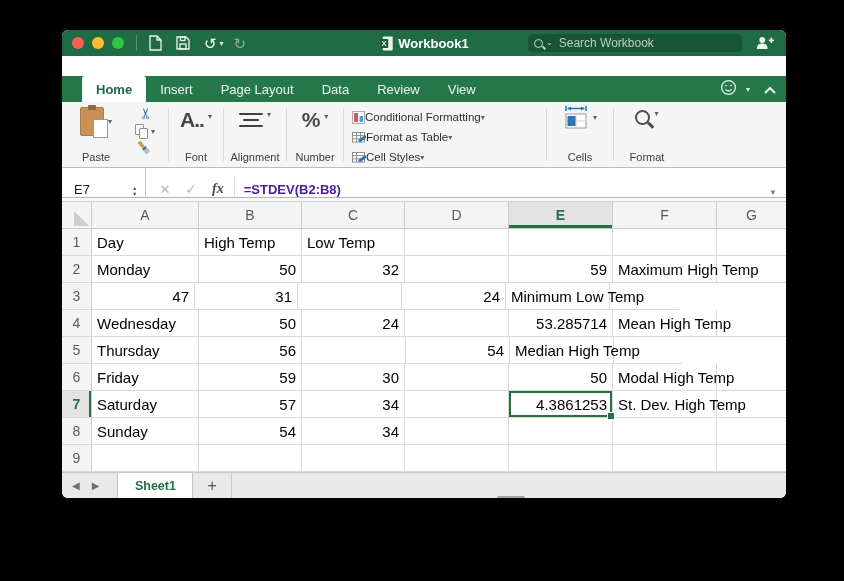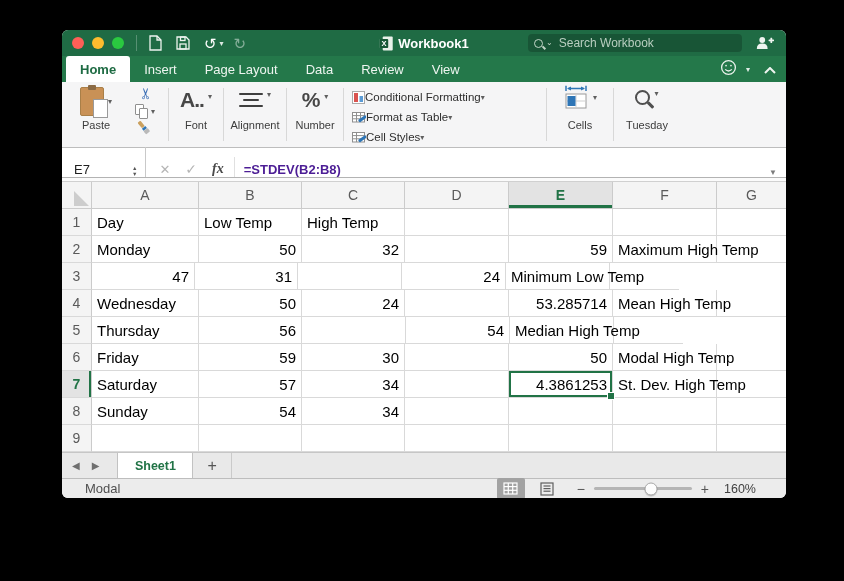--- a/index.html
+++ b/index.html
@@ -24,30 +24,30 @@
   .title-text { color:#fff; font-size:13px; font-weight:bold; }
   .searchbox { position:absolute; right:44px; top:4px; width:214px; height:18px; background:rgba(0,0,0,.20);
                border-radius:4px; display:flex; align-items:center; padding:0 6px; }
   .slens { width:9px; height:9px; border:1.5px solid #c3d6c8; border-radius:50%; position:relative; flex:none;}
   .slens i { position:absolute; width:1.5px; height:4px; background:#c3d6c8; transform:rotate(-45deg); right:-2px; bottom:-3px; }
   .s-chev { color:#c3d6c8; font-size:8px; margin:0 6px 2px 3px; }
   .s-ph { color:#b9cfc0; font-size:12px; }
   .share { position:absolute; right:12px; top:6px; }
 
   
-  .tabrow { position:relative; height:26px; background:#24784a; display:flex; align-items:stretch; padding-left:4px; flex:none; }
+  .tabrow { position:relative; height:26px; background:#24784a; display:flex; align-items:stretch; padding-left:20px; flex:none;margin-top:20px; }
   .tab { display:flex; align-items:center; padding:0 14px; color:#eef5f0; font-size:13px; cursor:default; }
   .tab.active { background:#fff; color:#1e6b43; font-weight:bold; border-radius:3px 3px 0 0; }
   .tabrow-right { position:absolute; right:10px; top:0; height:26px; display:flex; align-items:center; gap:6px; }
 
   
   .ribbon { height:66px; background:#f5f5f6; border-bottom:1px solid #bdbdbd; display:flex; align-items:stretch; padding-left:8px; flex:none; }
   .rsep { width:1px; background:#d8d8d8; margin:6px 0; }
   .rgroup { position:relative; display:flex; flex-direction:column; align-items:center; }
-  .rlabel { position:absolute; bottom:16px; width:100%; text-align:center; font-size:11px; color:#3c3c3c; }
+  .rlabel { position:absolute; bottom:4px; width:100%; text-align:center; font-size:11px; color:#3c3c3c; }
   .dd { color:#5f5f5f; font-size:8px; }
   .g-paste { width:52px; } .g-clip { width:46px; } .g-font { width:54px; } .g-align { width:62px; }
   .g-num { width:56px; } .g-cf { width:202px; align-items:flex-start; padding:5px 0 0 8px; }
   .g-cells { width:66px; } .g-edit { width:66px; }
   .icon-row { display:flex; align-items:center; gap:4px; margin-top:5px; }
   .clipboard { position:relative; width:24px; height:29px; background:#c99156; border:1px solid #a97f48; border-radius:2px; }
   .clipboard .clip { position:absolute; left:7px; top:-3px; width:8px; height:5px; background:#8a6a45; border-radius:1px; }
   .clipboard .page { position:absolute; right:-5px; bottom:-3px; width:15px; height:19px; background:#fff; border:1px solid #9a9a9a; }
   .mini-row { display:flex; align-items:center; gap:3px; height:18px; }
   .scis { color:#3a6eb5; font-size:15px; display:inline-block; transform:rotate(-90deg); line-height:1; }
@@ -335,21 +335,21 @@
 
       <i class="rsep"></i>
 
       <div class="rgroup g-edit">
         <div class="icon-row" style="margin-top:0;">
           <span class="lens">
               <i></i>
             </span>
           <span class="dd">▾</span>
         </div>
-        <span class="rlabel">Tuesday</span>
+        <span class="rlabel">Format</span>
       </div>
     </div>
 
     <div class="fxbar">
       <span class="namebox">E7</span>
       <span class="stepper">
         <span>▲</span>
         <span>▼</span>
       </span>
       <i class="vsep"></i>
@@ -372,22 +372,22 @@
       <div class="gh c-d">D</div>
       <div class="gh c-e selcol">E</div>
       <div class="gh c-f">F</div>
       <div class="gh c-g">G</div>
     </div>
 
     <div class="grows">
       <div class="grow">
         <div class="rh">1</div>
         <div class="gc c-a t">Day</div>
+        <div class="gc c-b t">High Temp</div>
         <div class="gc c-c t">Low Temp</div>
-        <div class="gc c-b t">High Temp</div>
         <div class="gc c-d"></div>
         <div class="gc c-e num"></div>
         <div class="gc c-f t"></div>
         <div class="gc c-g"></div>
       </div>
       <div class="grow">
         <div class="rh">2</div>
         <div class="gc c-a t">Monday</div>
         <div class="gc c-b num">50</div>
         <div class="gc c-c num">32</div>

